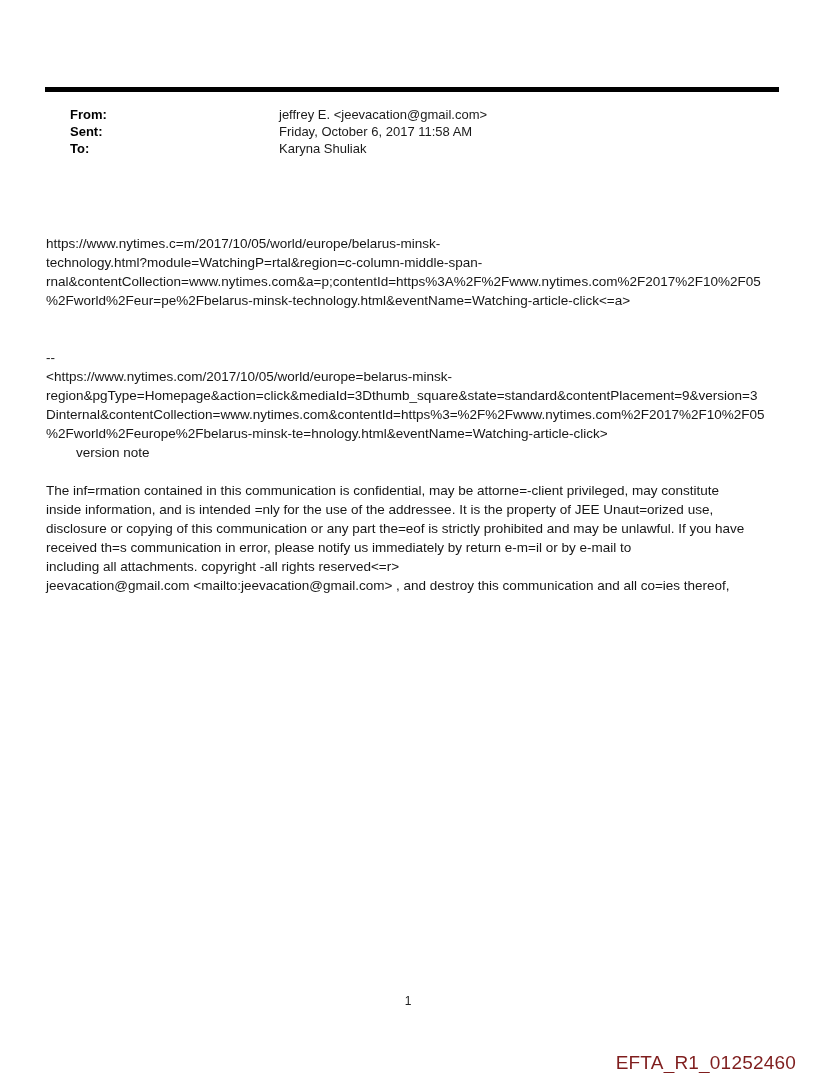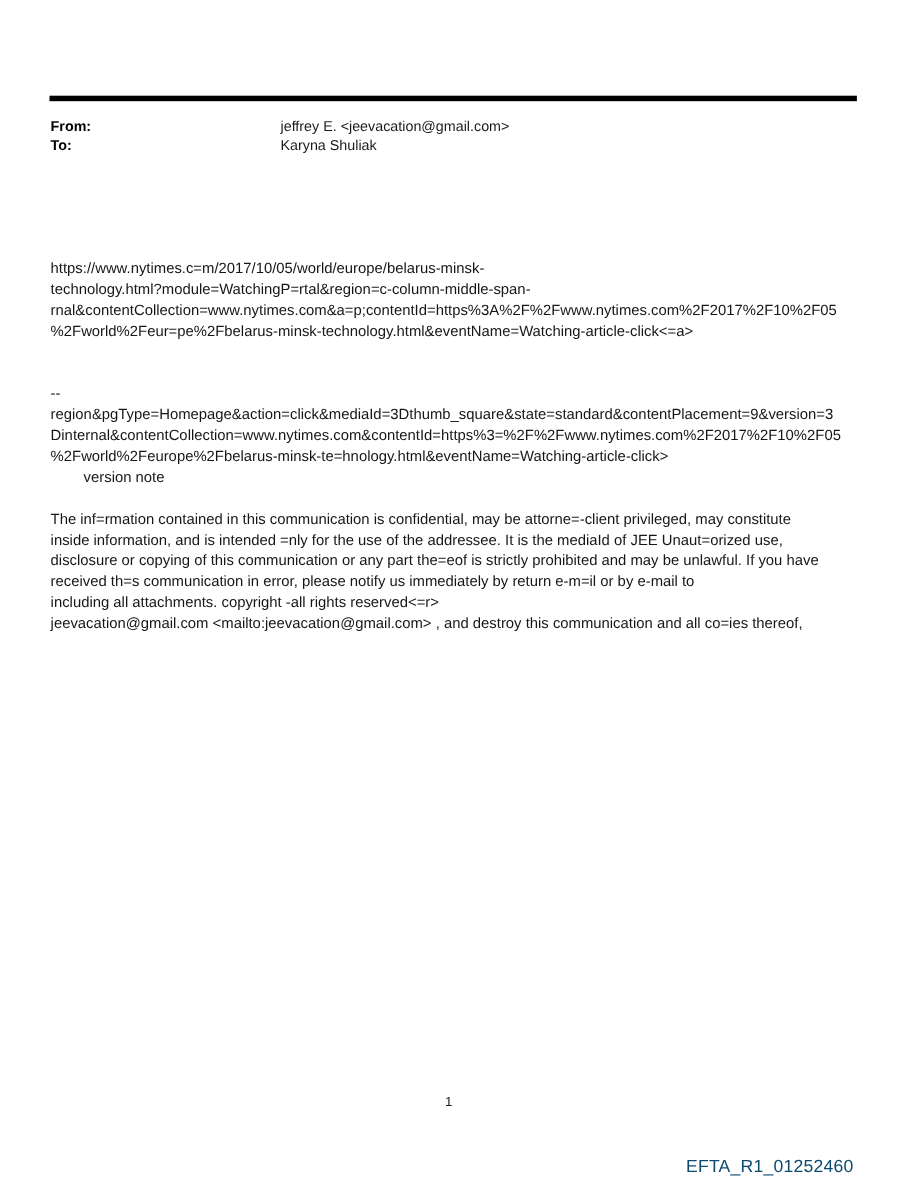--- a/index.html
+++ b/index.html
@@ -28,20 +28,21 @@
     position: absolute;
     left: 46px;
     top: 106px;
     width: 700px;
     font-size: 13px;
     line-height: 17px;
   }
   .hdr-row {
     display: flex;
     height: 17px;
+    margin-left: 24px;
   }
   .hdr-label {
     width: 209px;
     flex: 0 0 209px;
     font-weight: bold;
     color: #000000;
   }
   .hdr-value {
     color: #1b1b1b;
     white-space: pre;
@@ -65,60 +66,65 @@
     position: absolute;
     left: 0;
     top: 994px;
     width: 816px;
     text-align: center;
     font-size: 12px;
     color: #222222;
   }
   .bates {
     position: absolute;
-    right: 40px;
+    right: 20px;
     top: 1052px;
-    font-size: 16px;
-    color: #0c4a6e;
+    font-size: 19px;
+    color: #7f1d1d;
     letter-spacing: 0.2px;
   }
 </style>
 </head>
 <body>
 
 <div class="page">
 
   <div class="top-rule"></div>
 
   <div class="email-header">
     <div class="hdr-row">
       <span class="hdr-label">From:</span>
       <span class="hdr-value">jeffrey E. &lt;jeevacation@gmail.com&gt;</span>
     </div>
     <div class="hdr-row">
+      <span class="hdr-label">Sent:</span>
+      <span class="hdr-value">Friday, October 6, 2017 11:58 AM</span>
+    </div>
+    <div class="hdr-row">
       <span class="hdr-label">To:</span>
       <span class="hdr-value">Karyna Shuliak</span>
     </div>
   </div>
 
   <div class="email-body">
       <div class="bline">https://www.nytimes.c=m/2017/10/05/world/europe/belarus-minsk-</div>
       <div class="bline">technology.html?module=WatchingP=rtal&amp;region=c-column-middle-span-</div>
       <div class="bline">rnal&amp;contentCollection=www.nytimes.com&amp;a=p;contentId=https%3A%2F%2Fwww.nytimes.com%2F2017%2F10%2F05</div>
       <div class="bline">%2Fworld%2Feur=pe%2Fbelarus-minsk-technology.html&amp;eventName=Watching-article-click&lt;=a&gt;</div>
       <div class="bline"></div>
       <div class="bline"></div>
       <div class="bline">--</div>
+      <div class="bline">&lt;https://www.nytimes.com/2017/10/05/world/europe=belarus-minsk-</div>
       <div class="bline">region&amp;pgType=Homepage&amp;action=click&amp;mediaId=3Dthumb_square&amp;state=standard&amp;contentPlacement=9&amp;version=3</div>
       <div class="bline">Dinternal&amp;contentCollection=www.nytimes.com&amp;contentId=https%3=%2F%2Fwww.nytimes.com%2F2017%2F10%2F05</div>
       <div class="bline">%2Fworld%2Feurope%2Fbelarus-minsk-te=hnology.html&amp;eventName=Watching-article-click&gt;</div>
       <div class="bline">        version note</div>
       <div class="bline"></div>
       <div class="bline">The inf=rmation contained in this communication is confidential, may be attorne=-client privileged, may constitute</div>
-      <div class="bline">inside information, and is intended =nly for the use of the addressee. It is the mediaId of JEE Unaut=orized use,</div>
+      <div class="bline">inside information, and is intended =nly for the use of the addressee. It is the property of JEE Unaut=orized use,</div>
       <div class="bline">disclosure or copying of this communication or any part the=eof is strictly prohibited and may be unlawful. If you have</div>
       <div class="bline">received th=s communication in error, please notify us immediately by return e-m=il or by e-mail to</div>
       <div class="bline">including all attachments. copyright -all rights reserved&lt;=r&gt;</div>
       <div class="bline">jeevacation@gmail.com &lt;mailto:jeevacation@gmail.com&gt; , and destroy this communication and all co=ies thereof,</div>
     </div>
 
   <div class="page-number">1</div>
 
   <div class="bates">EFTA_R1_01252460</div>
 

